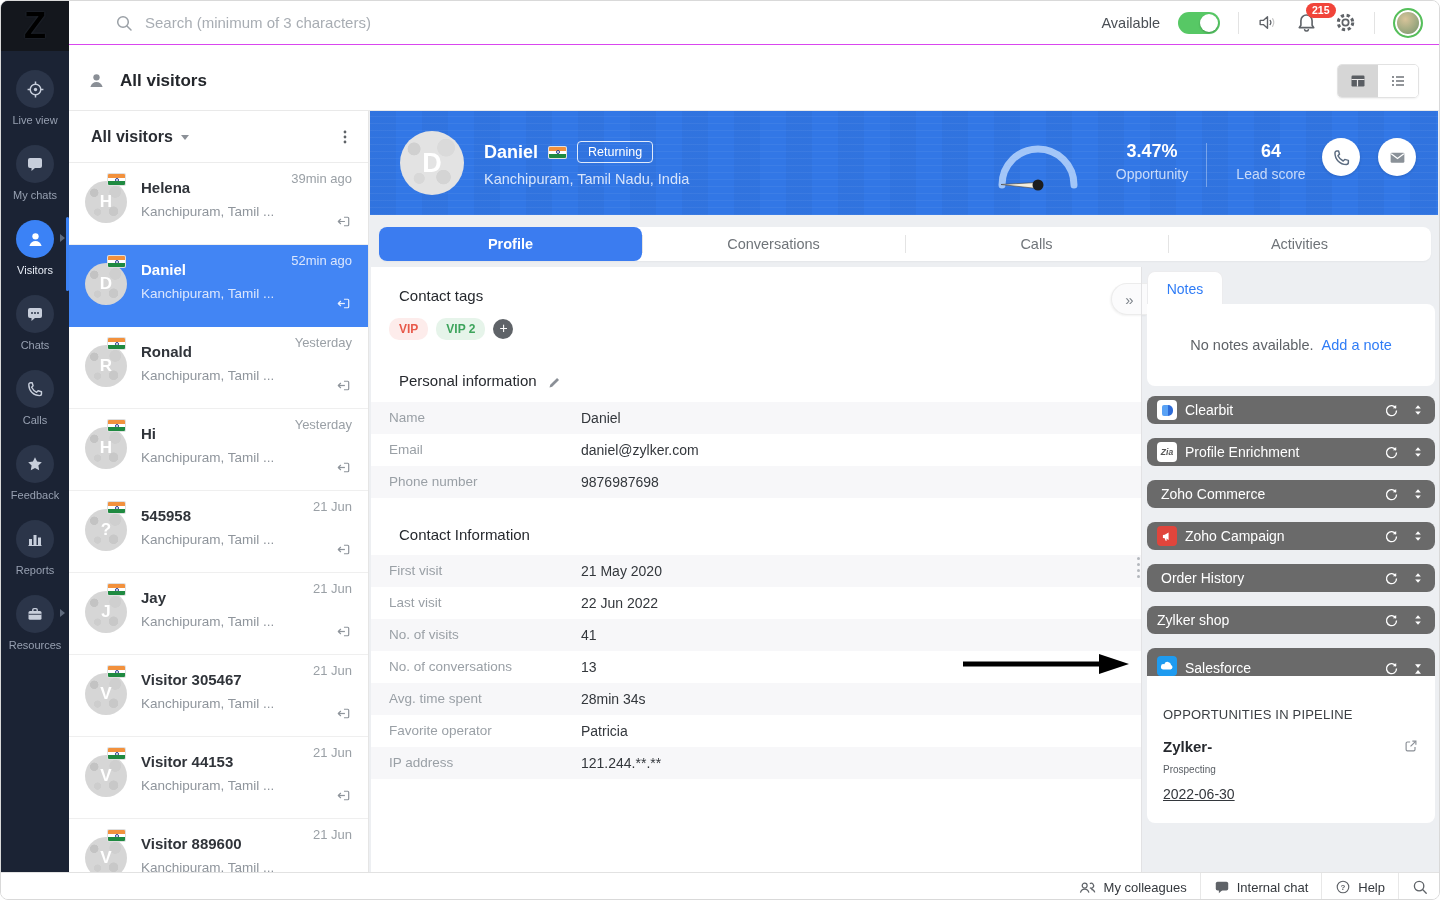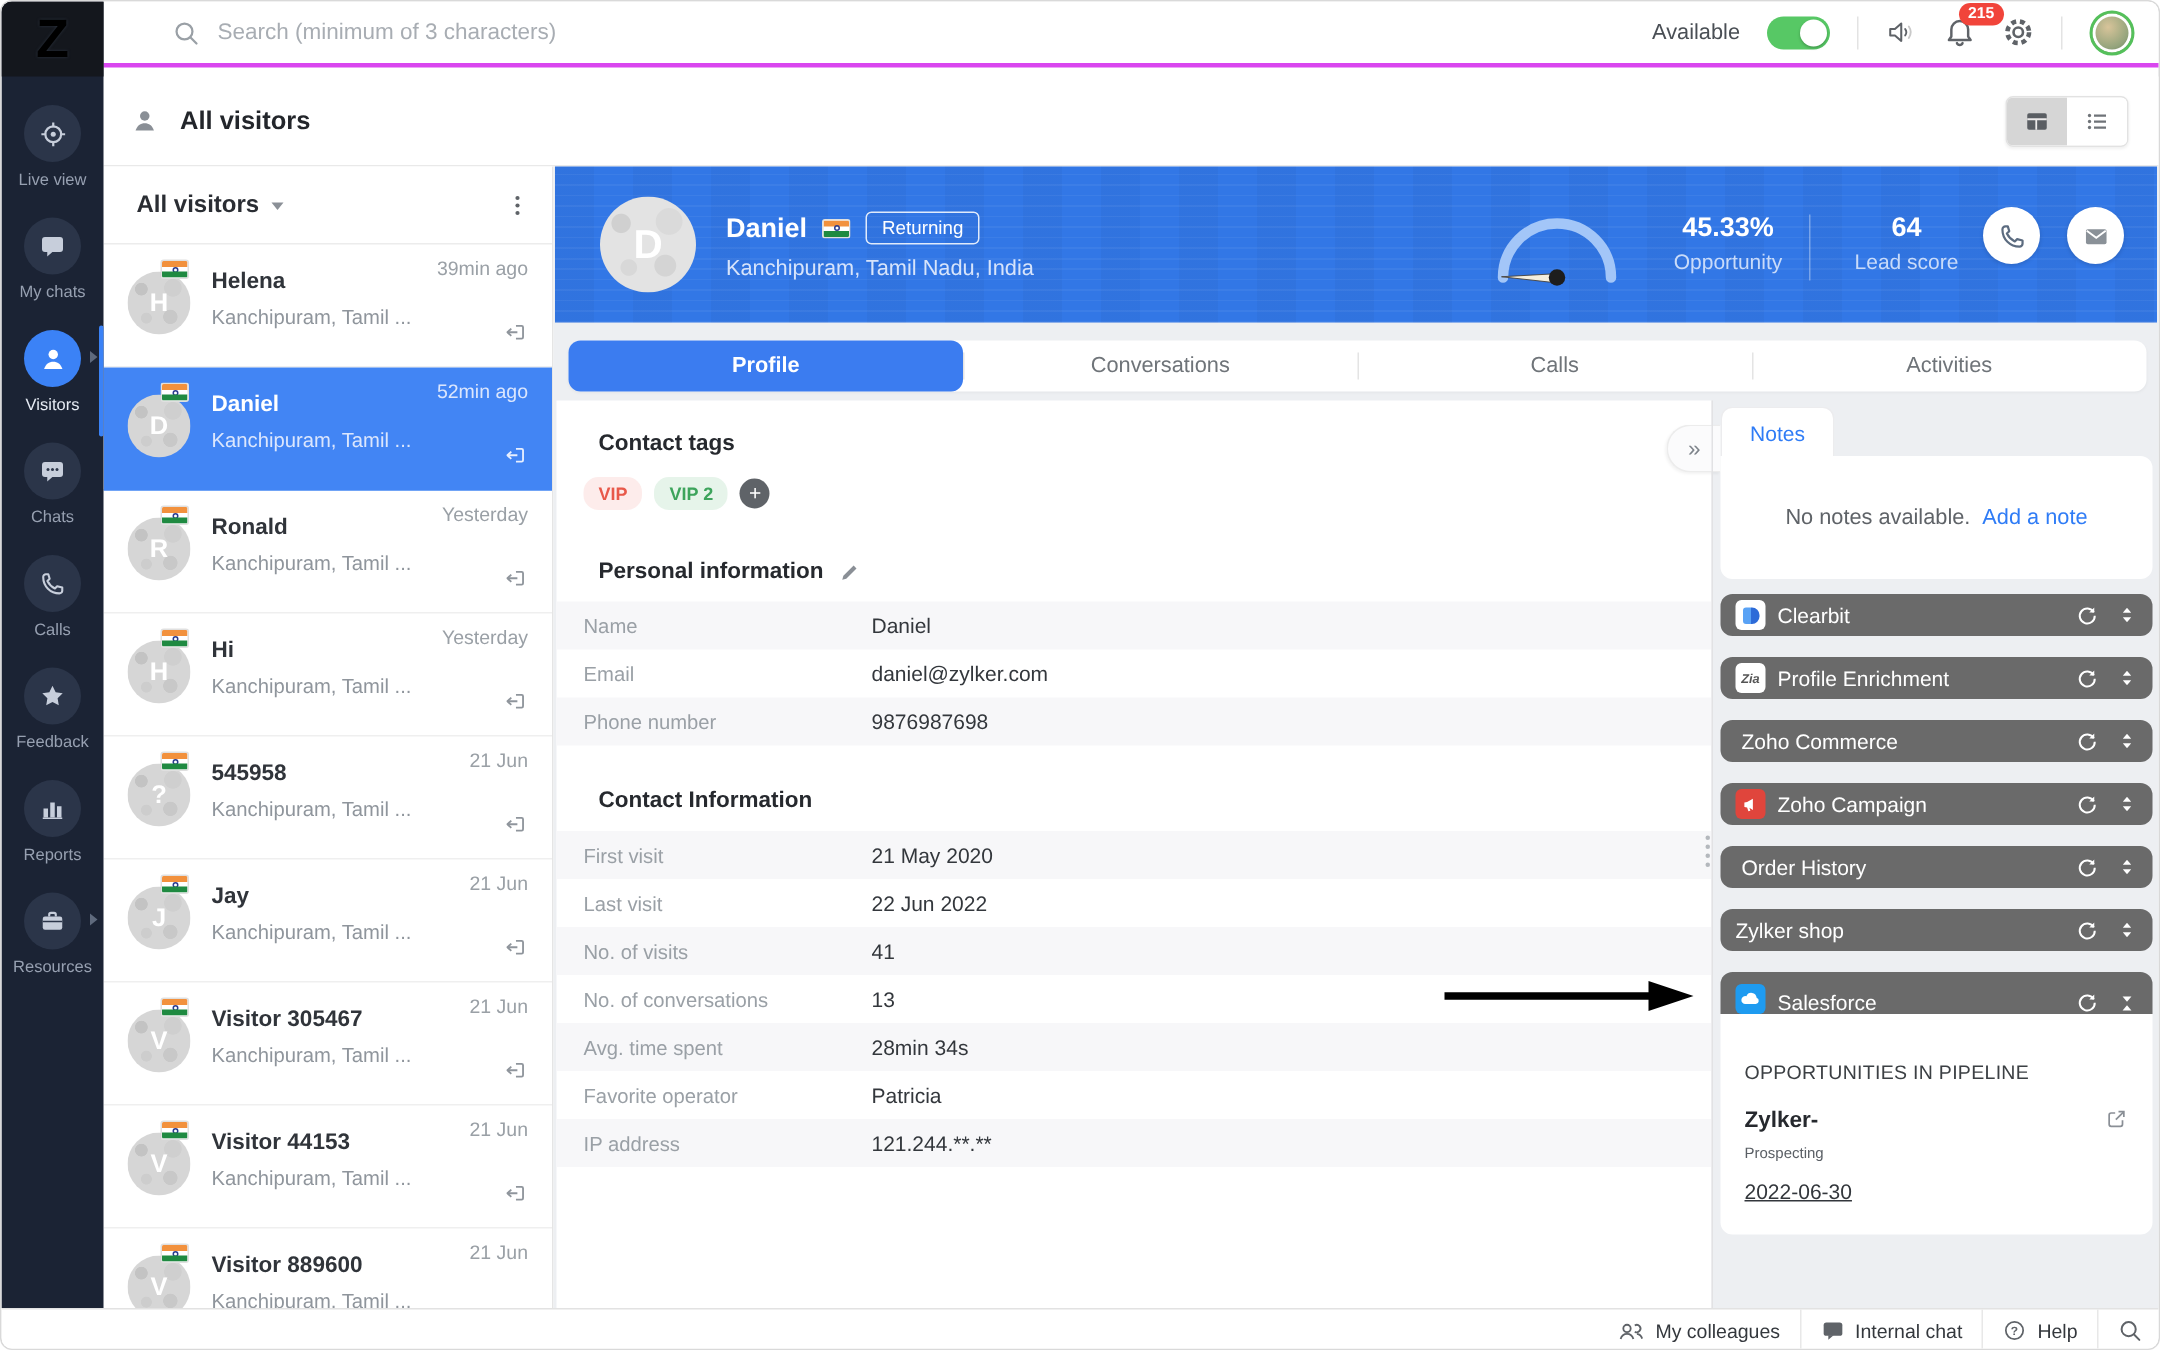--- a/index.html
+++ b/index.html
@@ -14,21 +14,21 @@
   .nav { display:flex; flex-direction:column; align-items:center; padding-top:10px; }
   .nav-item { position:relative; width:68px; padding:9px 0 10px; text-align:center; cursor:pointer; }
   .nav-circle { width:38px; height:38px; border-radius:50%; background:#2b3549; color:#c7cedb; display:flex; align-items:center; justify-content:center; margin:0 auto; }
   .nav-label { margin-top:6px; font-size:11px; color:#97a0b1; }
   .nav-item.active .nav-circle { background:#3b82f6; color:#fff; }
   .nav-item.active .nav-label { color:#e7ecf5; }
   .tri { position:absolute; right:4px; top:23px; width:0; height:0; border-left:5px solid #5f6a7d; border-top:4px solid transparent; border-bottom:4px solid transparent; }
   .active-bar { position:absolute; right:0; top:6px; width:3px; height:74px; background:#3b82f6; border-radius:2px; }
 
   
-  .topbar { position:absolute; left:68px; top:0; width:1372px; height:44px; background:#fff; border-bottom:3px solid #d946ef; display:flex; align-items:center; }
+  .topbar { position:absolute; left:68px; top:0; width:1372px; height:44px; background:#fff; border-bottom:1px solid #d946ef; display:flex; align-items:center; }
   .search-wrap { display:flex; align-items:center; margin-left:46px; color:#9aa0a6; flex:1; }
   .search-wrap input { border:none; outline:none; font-size:15px; margin-left:12px; width:520px; color:#333; font-family:"Liberation Sans",sans-serif; }
   .search-wrap input::placeholder { color:#a8adb3; }
   .top-right { display:flex; align-items:center; gap:18px; padding-right:18px; color:#555; }
   .avail-label { font-size:14.5px; color:#4a4f55; }
   .toggle { width:42px; height:22px; border-radius:11px; background:#57c865; position:relative; cursor:pointer; }
   .toggle .knob { position:absolute; right:2px; top:2px; width:18px; height:18px; border-radius:50%; background:#fff; box-shadow:0 1px 2px rgba(0,0,0,.25); }
   .vdiv { width:1px; height:22px; background:#e3e3e3; }
   .bell-wrap { position:relative; }
   .badge { position:absolute; top:-9px; left:10px; background:#f1443a; color:#fff; font-size:10.5px; font-weight:700; border-radius:9px; padding:2px 6px; line-height:1; }
@@ -93,21 +93,21 @@
   .btn-mail { left:1008px; color:#8a9198; }
 
   
   .tabbar { position:absolute; left:10px; top:116px; width:1052px; height:34px; background:#fff; border-radius:8px; display:flex; box-shadow:0 1px 2px rgba(0,0,0,.04); }
   .tab { flex:1; display:flex; align-items:center; justify-content:center; font-size:14.5px; color:#6f7479; cursor:pointer; position:relative; }
   .tab.active { background:#3b7cf0; color:#fff; border-radius:8px; font-weight:700; }
   .tab + .tab:not(.active):before { content:""; position:absolute; left:0; top:8px; bottom:8px; width:1px; background:#e4e4e4; }
 
   
   .pcard { position:absolute; left:2px; top:156px; width:770px; height:605px; background:#fff; }
-  .sec-title { font-size:15px; font-weight:700; color:#26292e; padding:20px 0 0 28px; }
+  .sec-title { font-size:15px; font-weight:400; color:#26292e; padding:20px 0 0 28px; }
   .tagrow { display:flex; align-items:center; gap:8px; padding:14px 0 6px 18px; }
   .tag { font-size:12px; font-weight:700; border-radius:10px; padding:4px 10px; }
   .tag.red { background:#fdeceb; color:#e8594a; }
   .tag.green { background:#e6f4ea; color:#3da45c; }
   .tag-add { width:20px; height:20px; border-radius:50%; background:#5f6368; color:#fff; font-size:14px; line-height:19px; text-align:center; cursor:pointer; }
   .pencil { color:#8a8f96; margin-left:10px; cursor:pointer; }
   .info-table { margin-top:12px; }
   .irow { display:flex; height:32px; align-items:center; padding-left:18px; font-size:14px; }
   .irow:nth-child(odd) { background:#f7f7f9; }
   .irow .lab { width:192px; color:#9aa0a6; font-size:13.5px; }
@@ -530,21 +530,21 @@
         <span class="bh-badge">Returning</span>
       </div>
       <div class="bh-loc">Kanchipuram, Tamil Nadu, India</div>
 
       <svg class="gauge" width="92" height="56">
         <path d="M10 48 A 36 36 0 0 1 82 48" fill="none" stroke="#a3c6f8" stroke-width="7" stroke-linecap="round"></path>
         <polygon points="45,45.5 9,47.5 45,51.5" fill="#f4eedd" stroke="#44403a" stroke-width="0.6"></polygon>
         <circle cx="46" cy="48" r="5.5" fill="#1d1d1d"></circle>
       </svg>
       <div class="bh-stat stat-opp">
-        <div class="v">45.33%</div>
+        <div class="v">3.47%</div>
         <div class="l">Opportunity</div>
       </div>
       <div class="stat-div"></div>
       <div class="bh-stat stat-lead">
         <div class="v">64</div>
         <div class="l">Lead score</div>
       </div>
       <div class="round-btn btn-call">
           <svg class="ic" width="19" height="19">
             <use href="#i-phone"></use>

